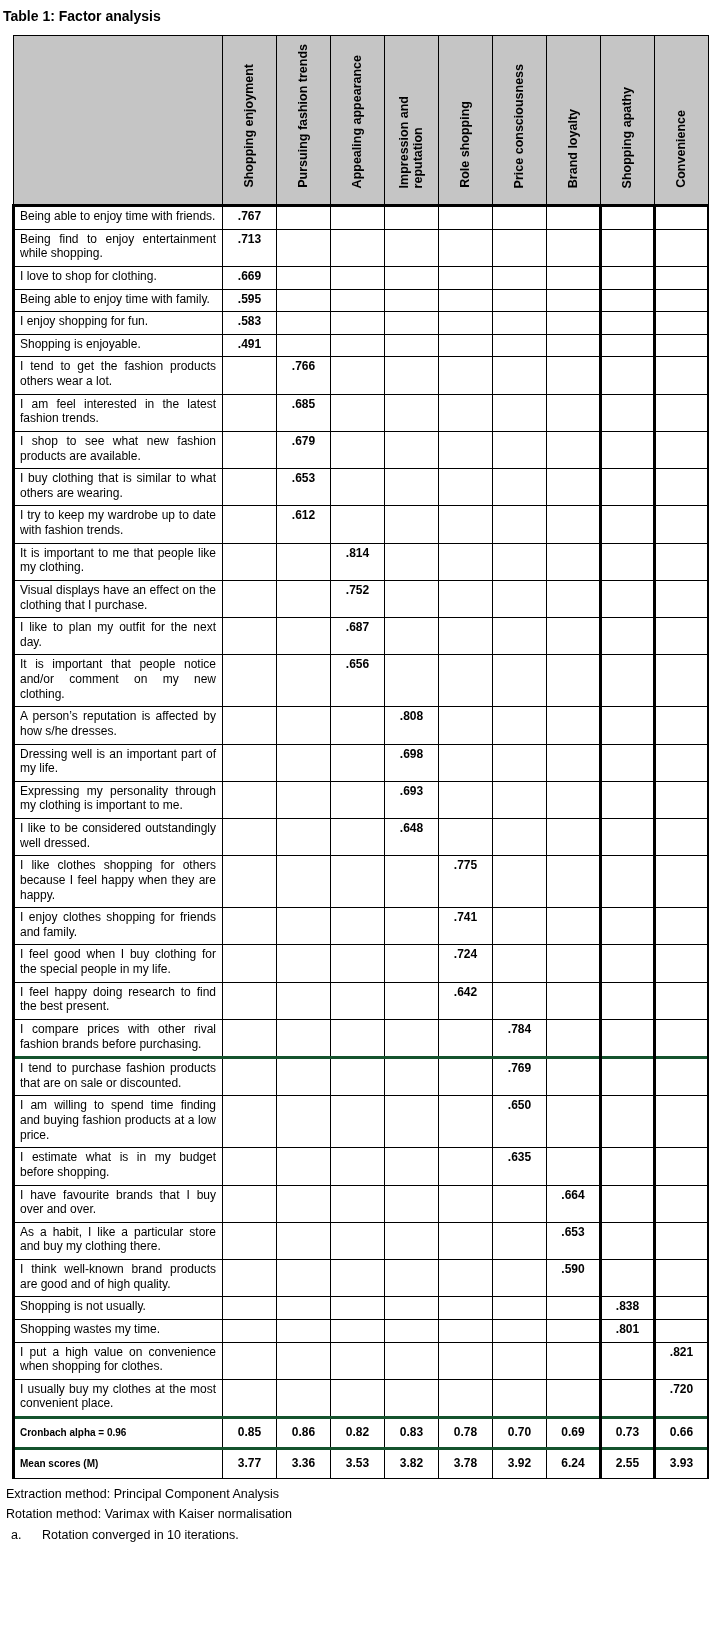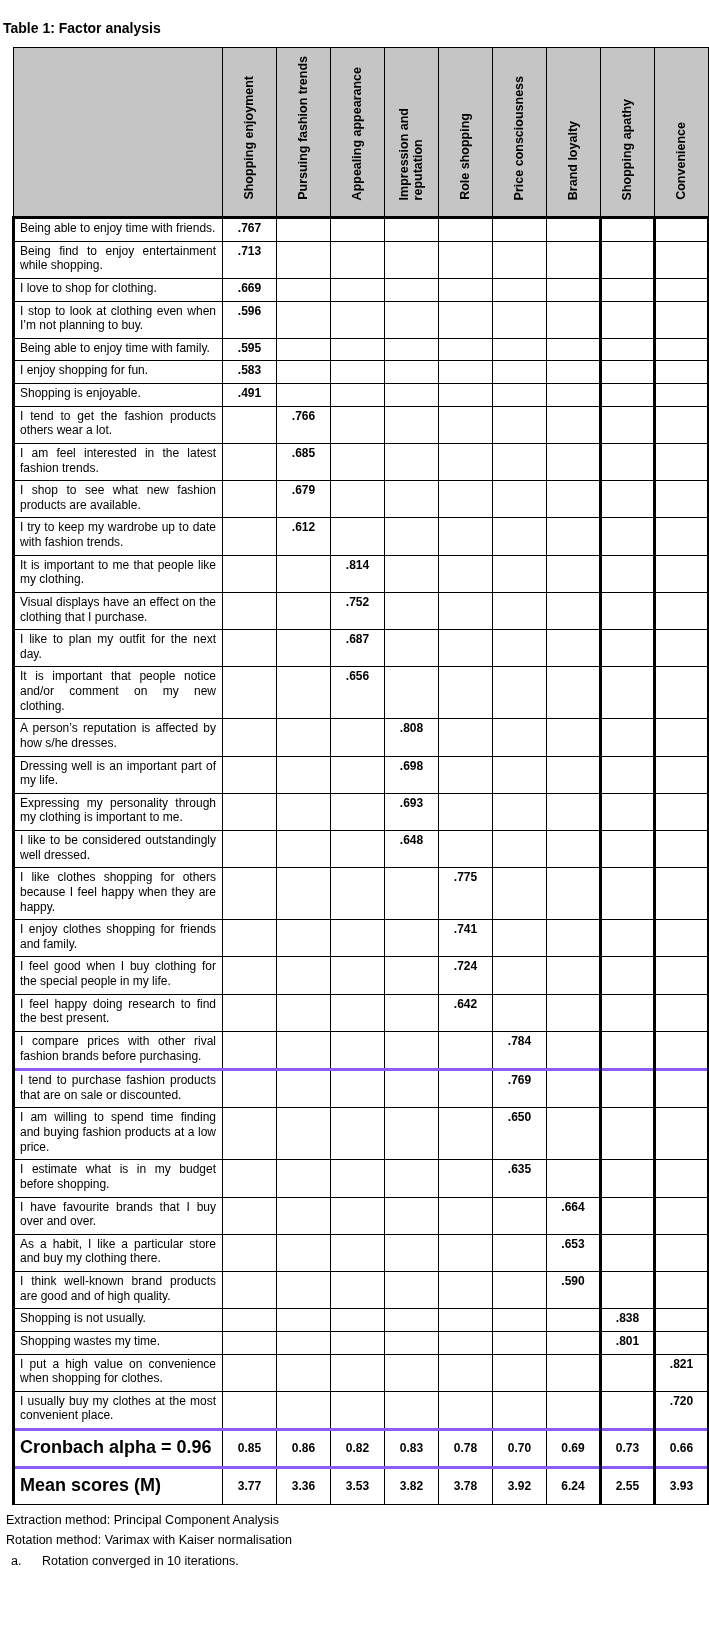--- a/index.html
+++ b/index.html
@@ -4,21 +4,21 @@
 <style>
   html,body { margin:0; padding:0; background:#ffffff; }
   body {
     width:709px; height:1630px;
     font-family:"Liberation Sans", sans-serif;
     color:#000;
     position:relative;
     overflow:hidden;
   }
   .page { padding:6px 0 0 3px; }
-  .title { font-weight:bold; font-size:14px; margin:14px 0 11px 0; letter-spacing:0; }
+  .title { font-weight:bold; font-size:14px; margin:2px 0 11px 0; letter-spacing:0; }
 
   table.fa {
     border-collapse:collapse;
     table-layout:fixed;
     margin-left:9px;
     width:695px;
   }
   col.c-stmt { width:209px; }
   col.c-val  { width:54px; }
 
@@ -55,25 +55,25 @@
     line-height:1.22;
   }
   td.val {
     text-align:center;
     font-weight:bold;
     padding:2px 1px 2px 1px;
   }
   
   tbody td.bl   { border-left:3px solid #000; }
   tbody td.br   { border-right:3px solid #000;margin-top:16px; }
-  tbody tr.tt td { border-top:3px solid #8b5cf6; }
+  tbody tr.tt td { border-top:3px solid #14532d; }
   tbody tr.bb td { border-bottom:3px solid #000; }
 
   tr.summary td { font-weight:bold; vertical-align:middle; }
-  tr.summary td.slabel { padding:6px 6px 8px 5px; font-size:18px; text-align:left; }
+  tr.summary td.slabel { padding:6px 6px 8px 5px; font-size:10px; text-align:left; }
   tr.summary td.val { padding:6px 1px 8px 1px; }
 
   .notes { margin:5px 0 0 3px; font-size:12.5px; line-height:1.62; }
   .note { white-space:pre-wrap; }
   .note .marker { display:inline-block; width:31px; margin-left:5px; }
 </style>
 </head>
 <body>
 
 <div class="page">
@@ -138,32 +138,20 @@
           <td class="val"></td>
           <td class="val"></td>
           <td class="val"></td>
           <td class="val"></td>
           <td class="val"></td>
           <td class="val"></td>
           <td class="val bl"></td>
           <td class="val bl br"></td>
         </tr>
         <tr>
-          <td class="stmt bl">I stop to look at clothing even when I’m not planning to buy.</td>
-          <td class="val">.596</td>
-          <td class="val"></td>
-          <td class="val"></td>
-          <td class="val"></td>
-          <td class="val"></td>
-          <td class="val"></td>
-          <td class="val"></td>
-          <td class="val bl"></td>
-          <td class="val bl br"></td>
-        </tr>
-        <tr>
           <td class="stmt bl">Being able to enjoy time with family.</td>
           <td class="val">.595</td>
           <td class="val"></td>
           <td class="val"></td>
           <td class="val"></td>
           <td class="val"></td>
           <td class="val"></td>
           <td class="val"></td>
           <td class="val bl"></td>
           <td class="val bl br"></td>
@@ -213,20 +201,32 @@
           <td class="val"></td>
           <td class="val"></td>
           <td class="val"></td>
           <td class="val bl"></td>
           <td class="val bl br"></td>
         </tr>
         <tr>
           <td class="stmt bl">I shop to see what new fashion products are available.</td>
           <td class="val"></td>
           <td class="val">.679</td>
+          <td class="val"></td>
+          <td class="val"></td>
+          <td class="val"></td>
+          <td class="val"></td>
+          <td class="val"></td>
+          <td class="val bl"></td>
+          <td class="val bl br"></td>
+        </tr>
+        <tr>
+          <td class="stmt bl">I buy clothing that is similar to what others are wearing.</td>
+          <td class="val"></td>
+          <td class="val">.653</td>
           <td class="val"></td>
           <td class="val"></td>
           <td class="val"></td>
           <td class="val"></td>
           <td class="val"></td>
           <td class="val bl"></td>
           <td class="val bl br"></td>
         </tr>
         <tr>
           <td class="stmt bl">I try to keep my wardrobe up to date with fashion trends.</td>

